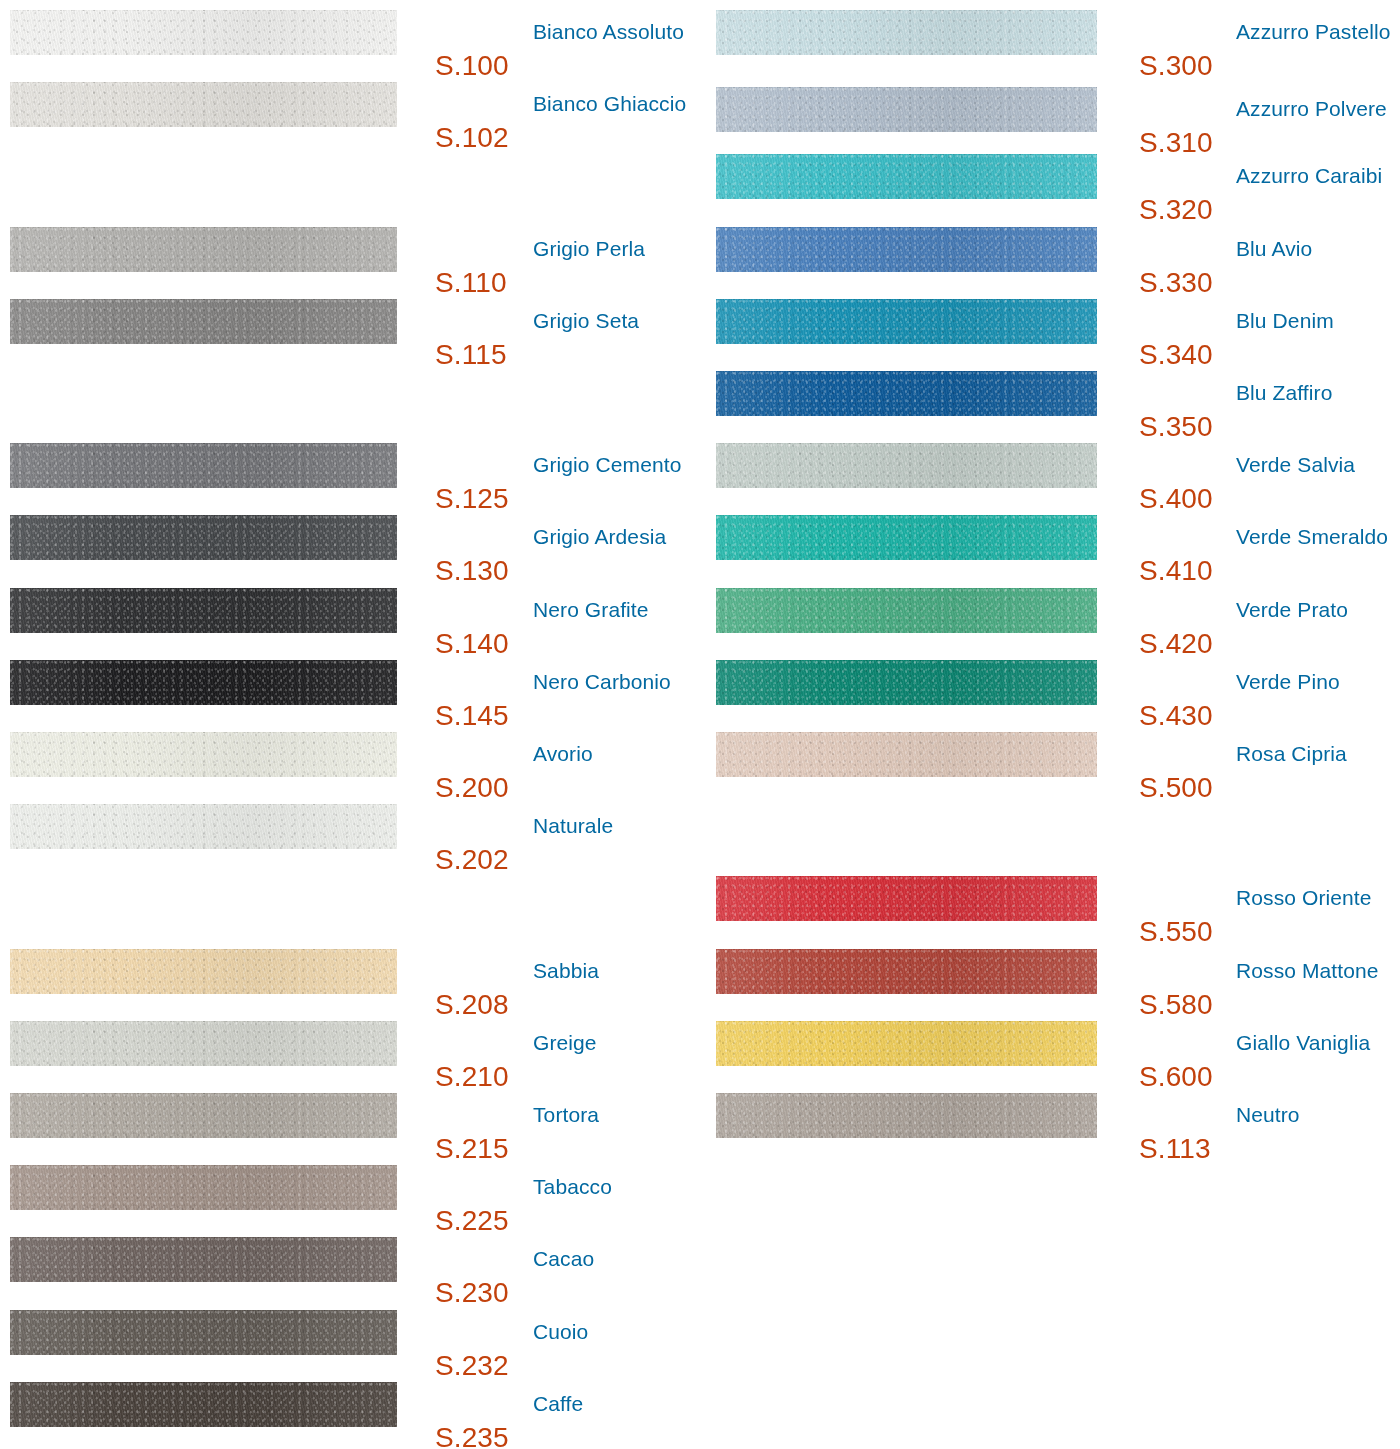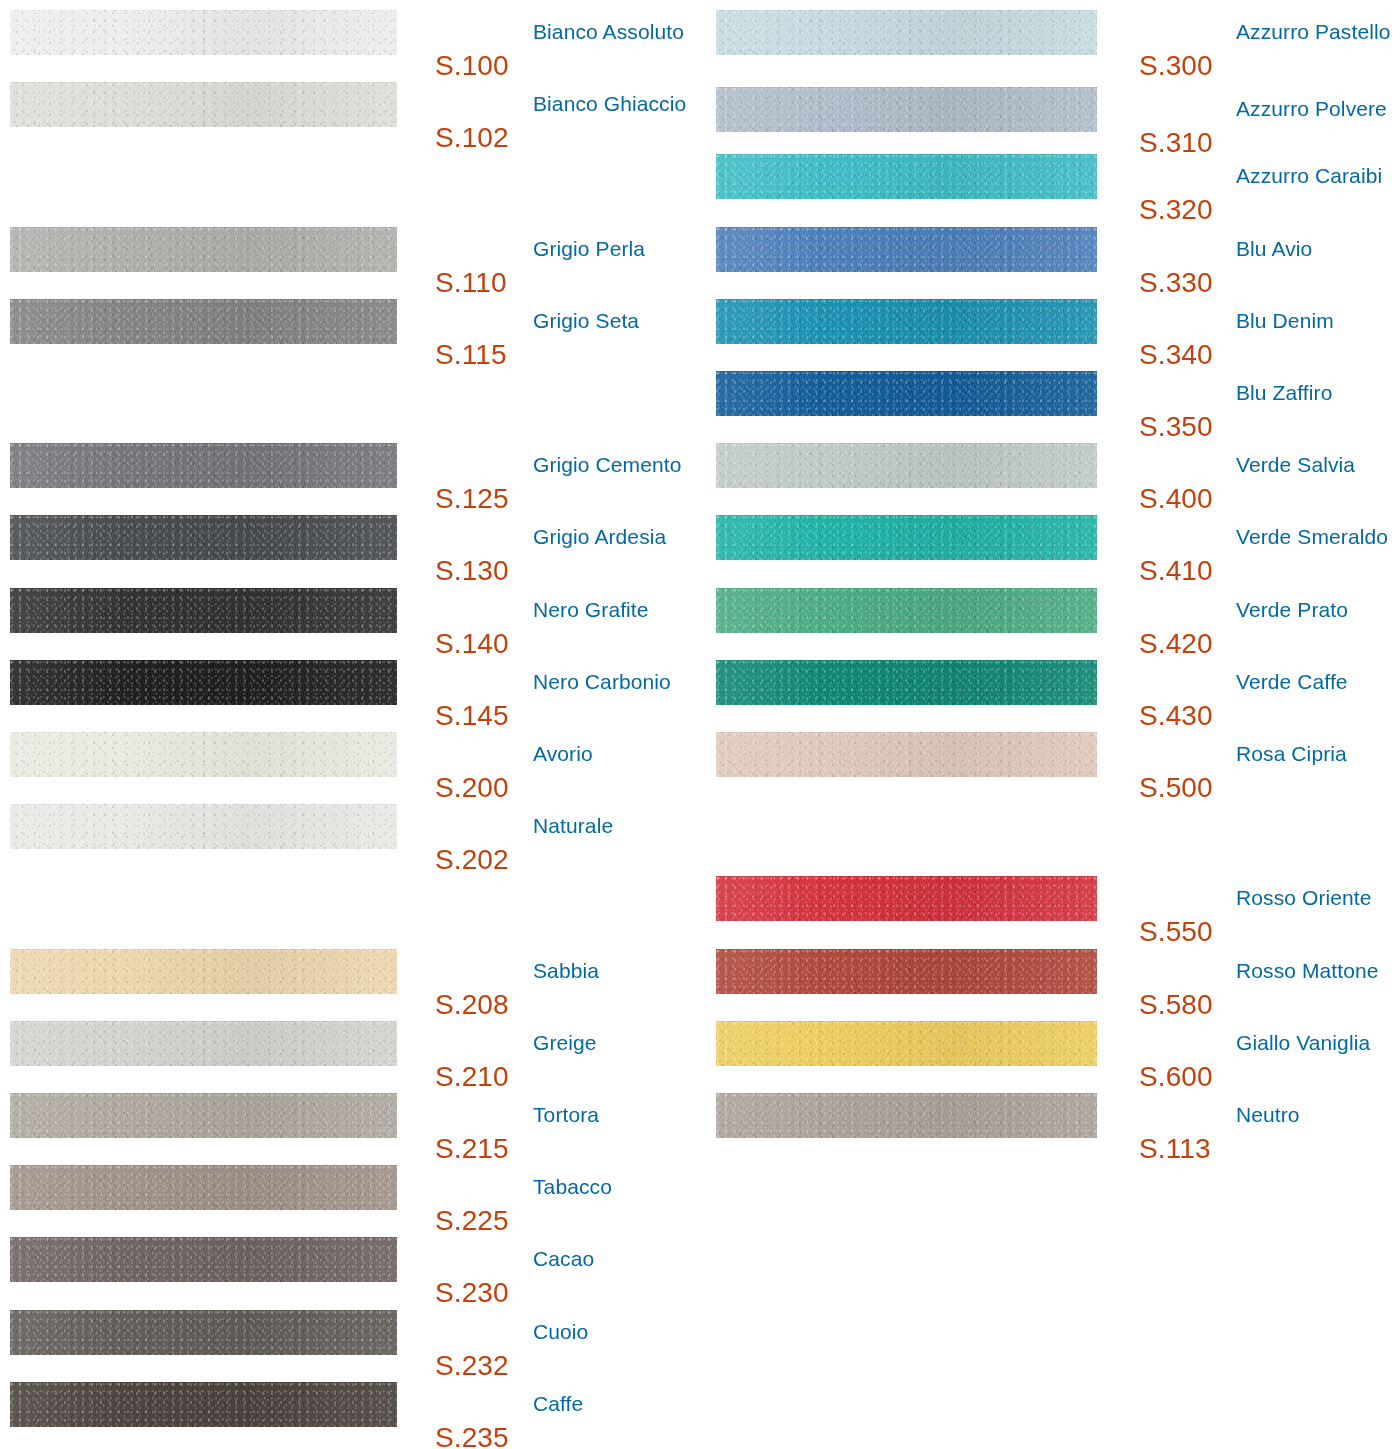--- a/index.html
+++ b/index.html
@@ -238,21 +238,21 @@
         <span class="swatch-name">Verde Smeraldo</span>
       </div>
       <div class="swatch-row" style="top: 577.6px;">
         <div class="swatch-chip" style="background-color: rgb(74, 174, 132);"></div>
         <span class="swatch-code">S.420</span>
         <span class="swatch-name">Verde Prato</span>
       </div>
       <div class="swatch-row" style="top: 649.8px;">
         <div class="swatch-chip" style="background-color: rgb(12, 136, 115);"></div>
         <span class="swatch-code">S.430</span>
-        <span class="swatch-name">Verde Caffe</span>
+        <span class="swatch-name">Verde Pino</span>
       </div>
       <div class="swatch-row" style="top: 722px;">
         <div class="swatch-chip" style="background-color: rgb(226, 203, 189);"></div>
         <span class="swatch-code">S.500</span>
         <span class="swatch-name">Rosa Cipria</span>
       </div>
       <div class="swatch-row" style="top: 866.4px;">
         <div class="swatch-chip" style="background-color: rgb(216, 48, 58);"></div>
         <span class="swatch-code">S.550</span>
         <span class="swatch-name">Rosso Oriente</span>

